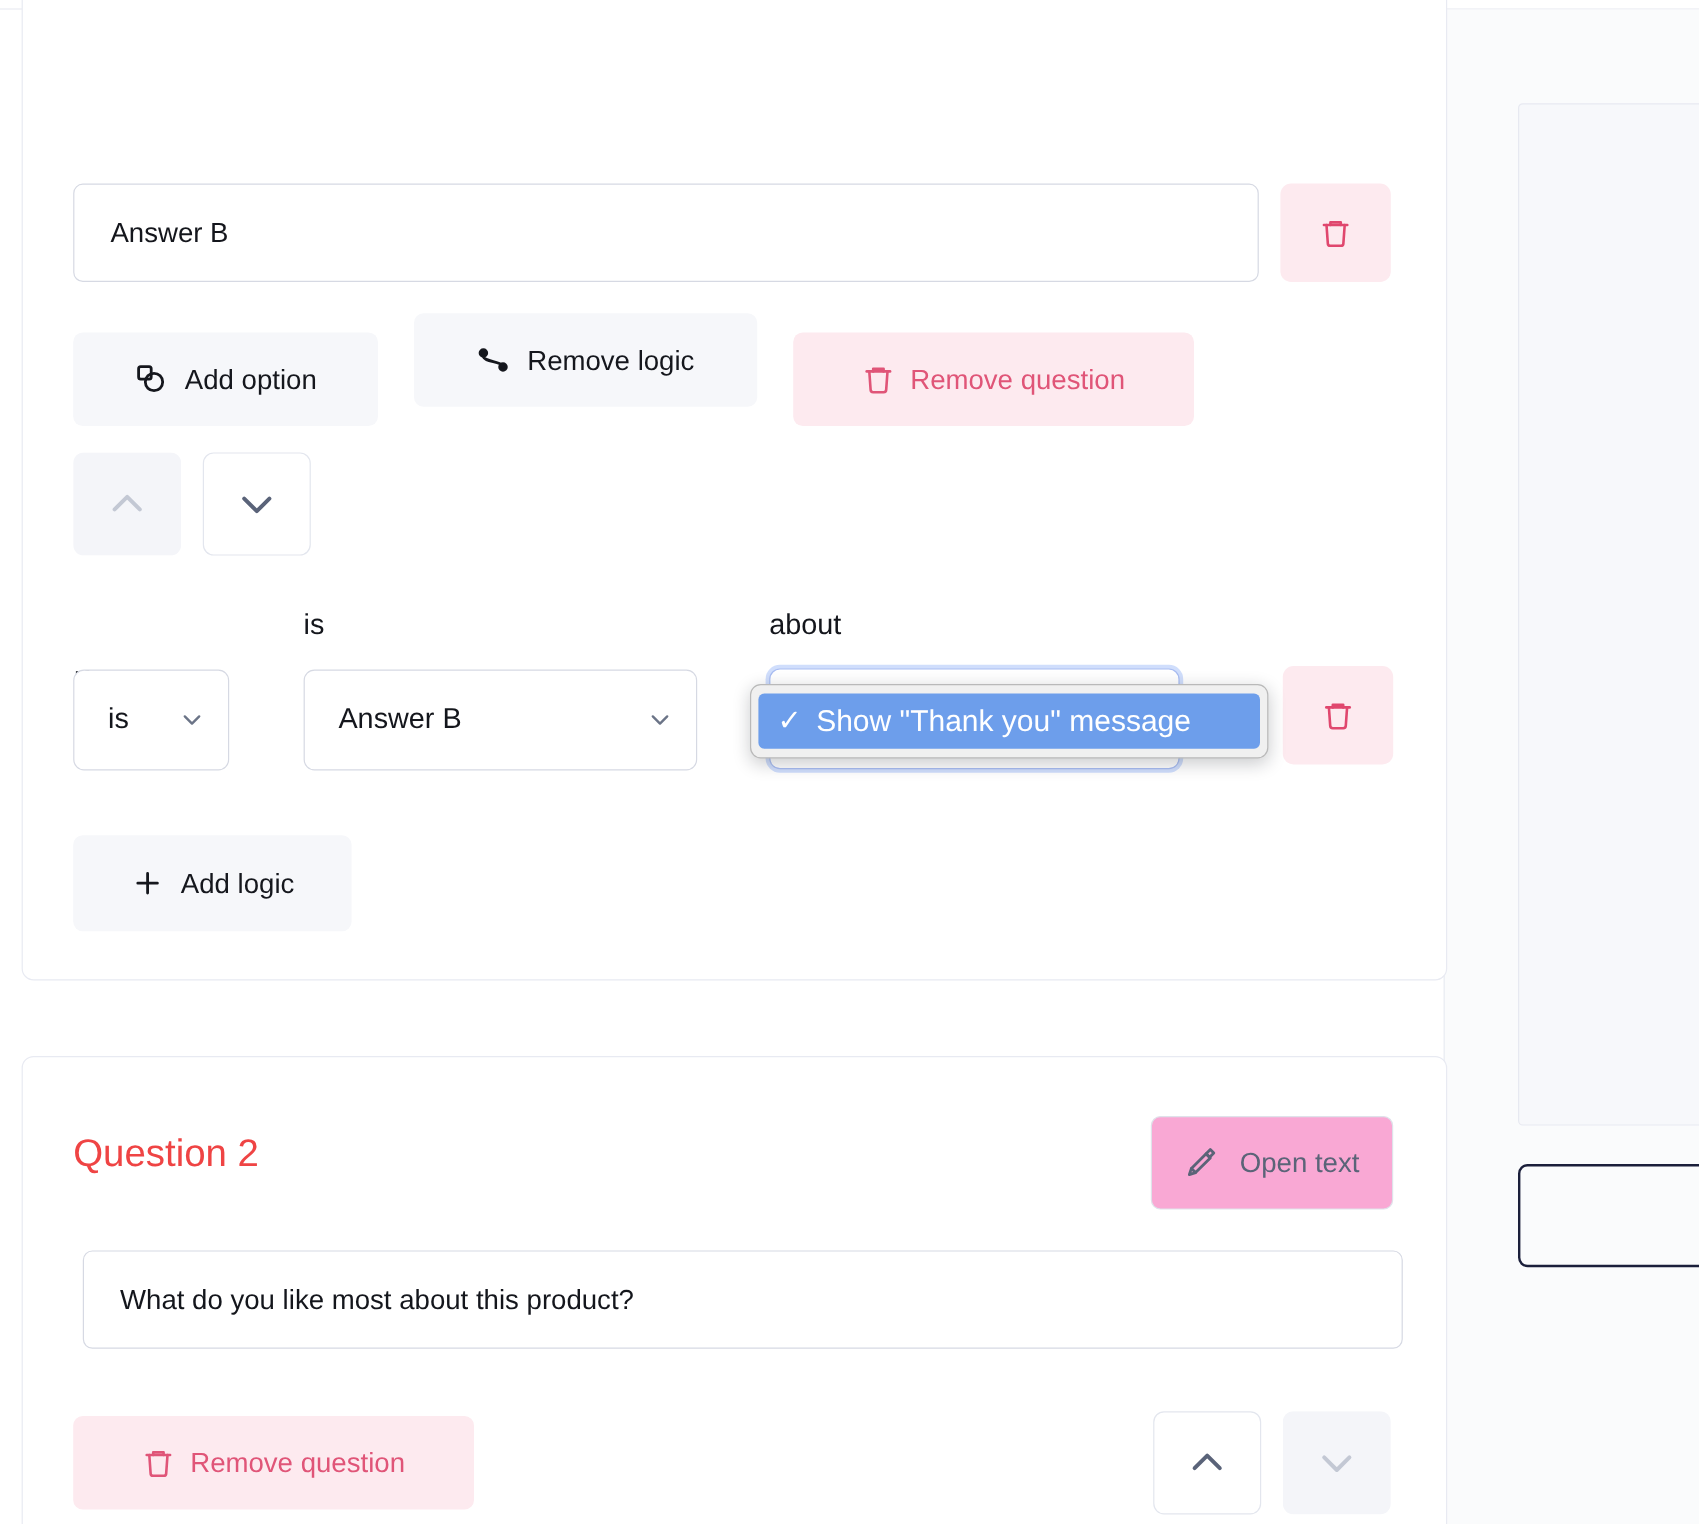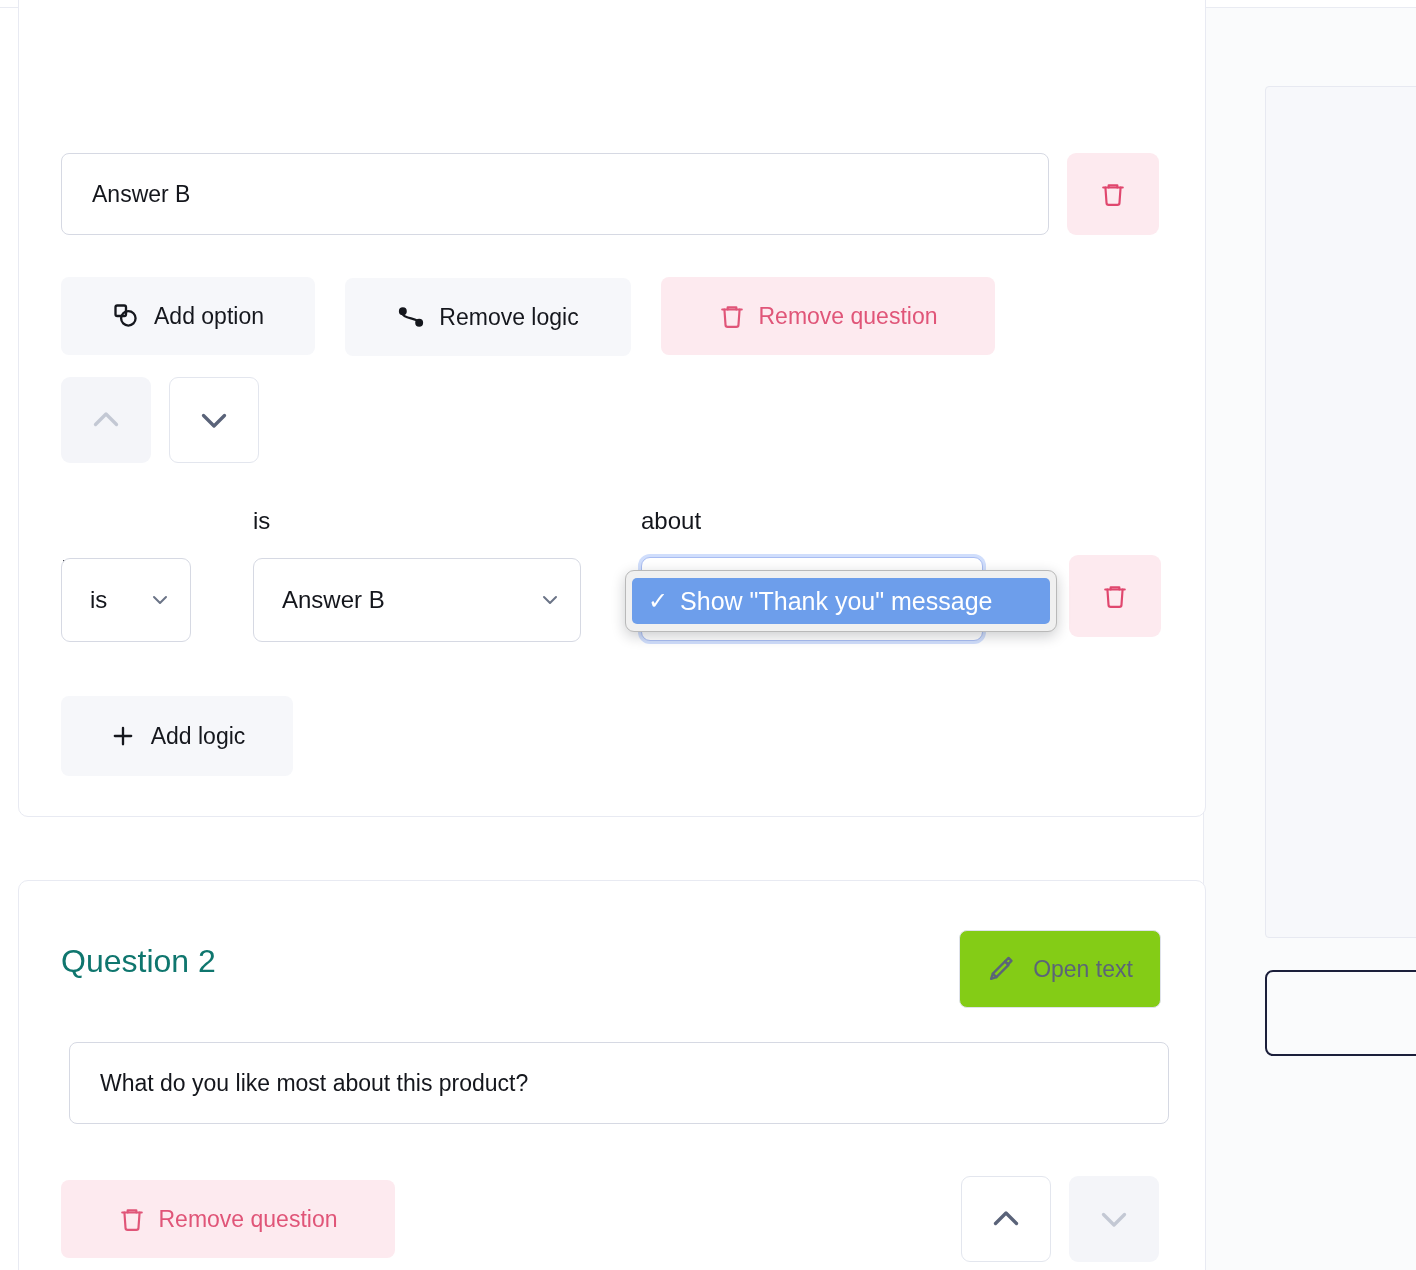--- a/index.html
+++ b/index.html
@@ -98,21 +98,21 @@
   }
   .btn-neutral {
     background: #f6f7fa;
     color: #15171d;
   }
   .btn-danger {
     background: #fdeaef;
     color: #e05578;
   }
   .btn-outline {
-    background: #84cc16;
+    background: #f9a8d4;
     border: 1px solid #dfe2ea;
     color: #5b6478;
   }
 
   
   .sq-btn {
     position: absolute;
     width: 90px; height: 86px;
     border-radius: 9px;
     display: flex;
@@ -201,21 +201,21 @@
     font-family: "Liberation Sans", sans-serif;
     white-space: nowrap;
     cursor: pointer;
   }
   .select-popup-option .chk { font-size: 24px; line-height: 1; }
 
   
   .question-title {
     position: absolute;
     font-size: 32px;
-    color: #0f766e;
+    color: #ef4444;
   }
 
   svg { display: block; }
 </style>
 </head>
 <body>
 
 <div class="viewport">
 
   <div class="top-rule"></div>
@@ -243,21 +243,21 @@
     <div class="btn btn-neutral" style="left: 42px; top: 316px; width: 254px; height: 78px;">
       <span>
         <svg width="28" height="28" viewBox="0 0 24 24" fill="none" stroke="currentColor" stroke-width="2" stroke-linecap="round" stroke-linejoin="round">
           <rect x="3" y="3" width="9" height="9" rx="1.5"></rect>
           <circle cx="14" cy="14" r="6.2"></circle>
         </svg>
       </span>
       <span>Add option</span>
     </div>
 
-    <div class="btn btn-neutral" style="left: 326px; top: 317px; width: 286px; height: 78px;">
+    <div class="btn btn-neutral" style="left: 326px; top: 300px; width: 286px; height: 78px;">
       <span>
         <svg width="28" height="28" viewBox="0 0 24 24" fill="none" stroke="currentColor" stroke-width="2" stroke-linecap="round" stroke-linejoin="round">
           <circle cx="5" cy="7" r="2.4" fill="currentColor"></circle>
           <circle cx="19" cy="17" r="2.4" fill="currentColor"></circle>
           <path d="M5 9.4c0 4 14 3.6 14 7.6"></path>
         </svg>
       </span>
       <span>Remove logic</span>
     </div>
 

